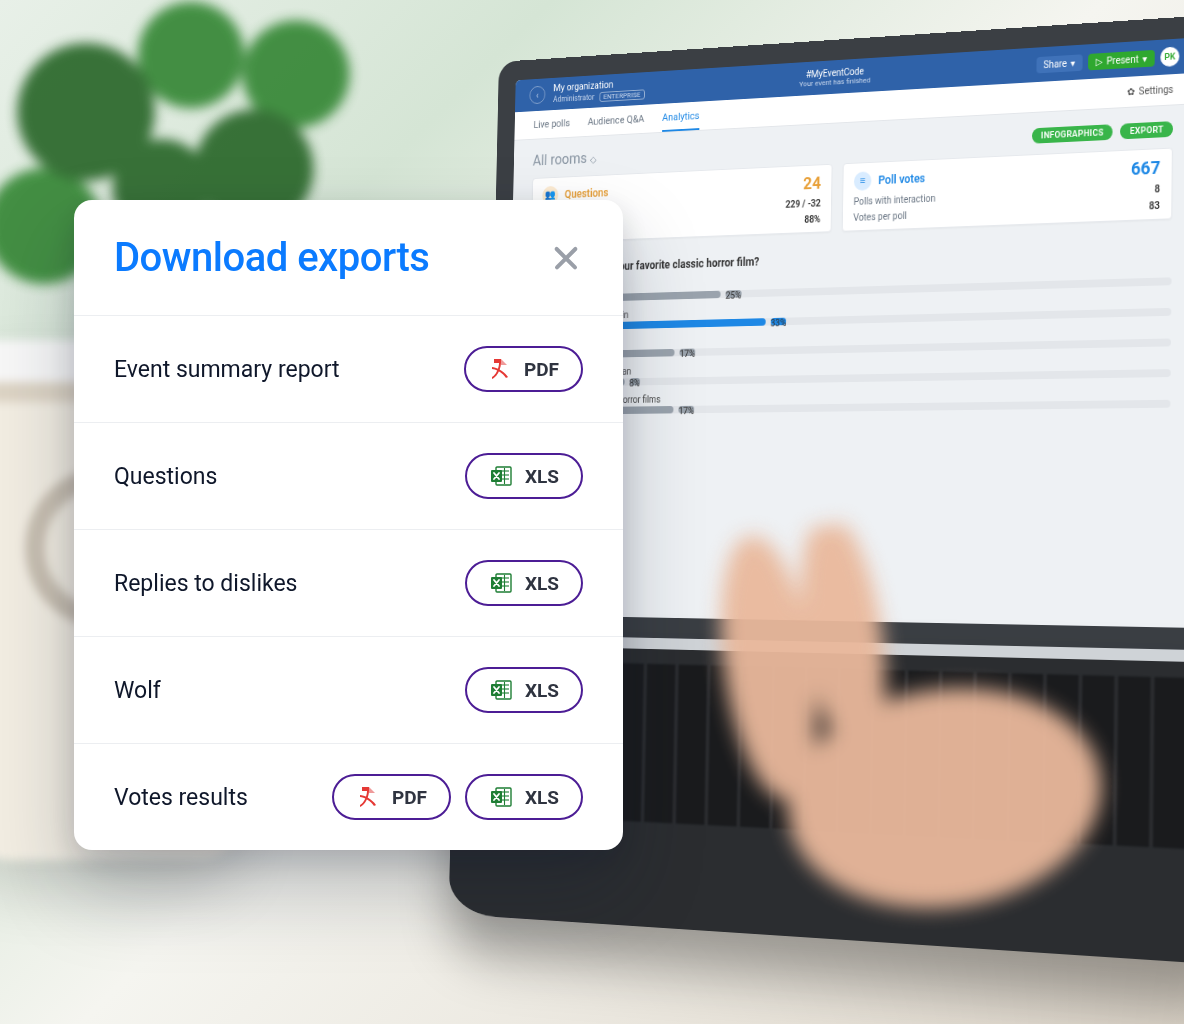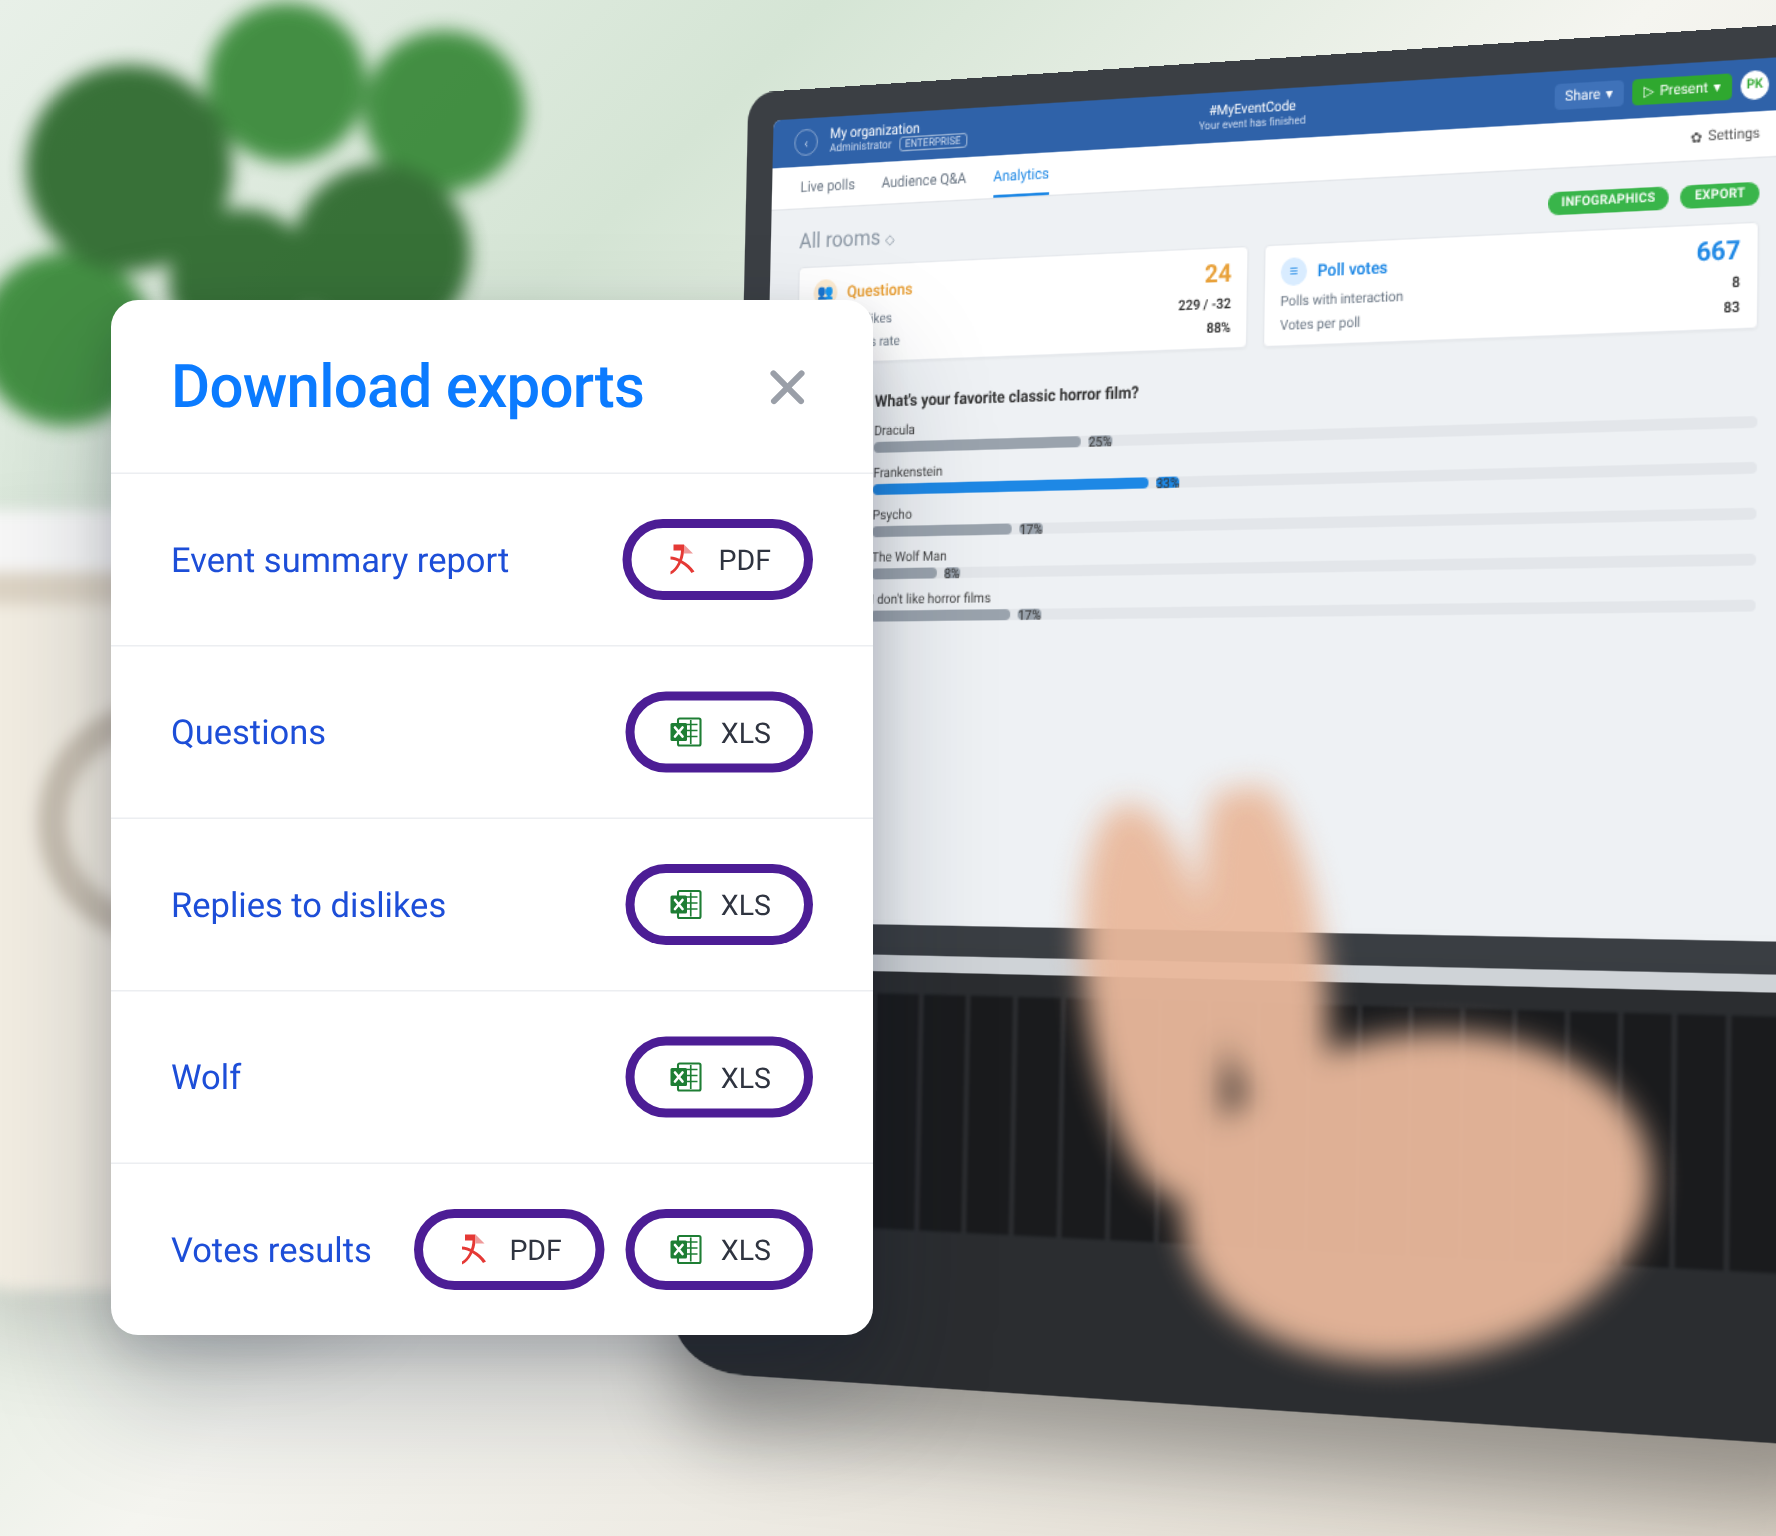--- a/index.html
+++ b/index.html
@@ -136,21 +136,21 @@
   .poll .opt .lbl{font-size:10px;color:#444;margin-bottom:2px;display:flex;justify-content:space-between}
   .poll .bar{height:8px;border-radius:4px;background:#e3e6ea;position:relative;overflow:visible}
   .poll .bar span{position:absolute;left:0;top:0;bottom:0;border-radius:4px;background:#9aa3ad}
   .poll .bar.win span{background:#1e88e5}
   .poll .pct{position:absolute;font-size:10px;color:#333;top:-3px}
 
   
   .modal {
     position: absolute; z-index: 5;
     left: 74px; top: 200px;
-    width: 508px;
+    width: 549px;
     background: #fff;
     border-radius: 18px;
     box-shadow: 0 40px 80px rgba(20,30,50,.25), 0 10px 30px rgba(20,30,50,.15);
     overflow: hidden;
   }
   .modal-header{
     display:flex; align-items:center; justify-content:space-between;
     padding: 34px 40px 34px 40px;
   }
   .modal-title{
@@ -163,26 +163,26 @@
     content:"";position:absolute;left:50%;top:50%;width:30px;height:3.5px;background:#9a9fa8;border-radius:2px;
   }
   .close::before{transform:translate(-50%,-50%) rotate(45deg)}
   .close::after{transform:translate(-50%,-50%) rotate(-45deg)}
 
   .mrow{
     display:flex;align-items:center;justify-content:space-between;
     padding: 30px 40px;
     border-top:1px solid #eceef1;
   }
-  .mrow .label{font-size:23px;color:#1d4ed8}
+  .mrow .label{font-size:23px;color:#0f172a}
   .mrow .btns{display:flex;gap:14px}
   .fbtn{
-    border:6px solid #4c1d95;border-radius:999px;
+    border:2px solid #4c1d95;border-radius:999px;
     padding:9px 22px; display:inline-flex;align-items:center;gap:12px;
-    font-size:19px;font-weight:400;color:#2f3440;background:#fff;
+    font-size:19px;font-weight:700;color:#2f3440;background:#fff;
   }
   .ficon{width:24px;height:24px;display:inline-flex;align-items:center;justify-content:center}
   .ficon svg{width:24px;height:24px}
 
   
   .modal::after{
     content:"";position:absolute;left:0;right:0;bottom:0;height:0;
   }
 </style>
 </head>

